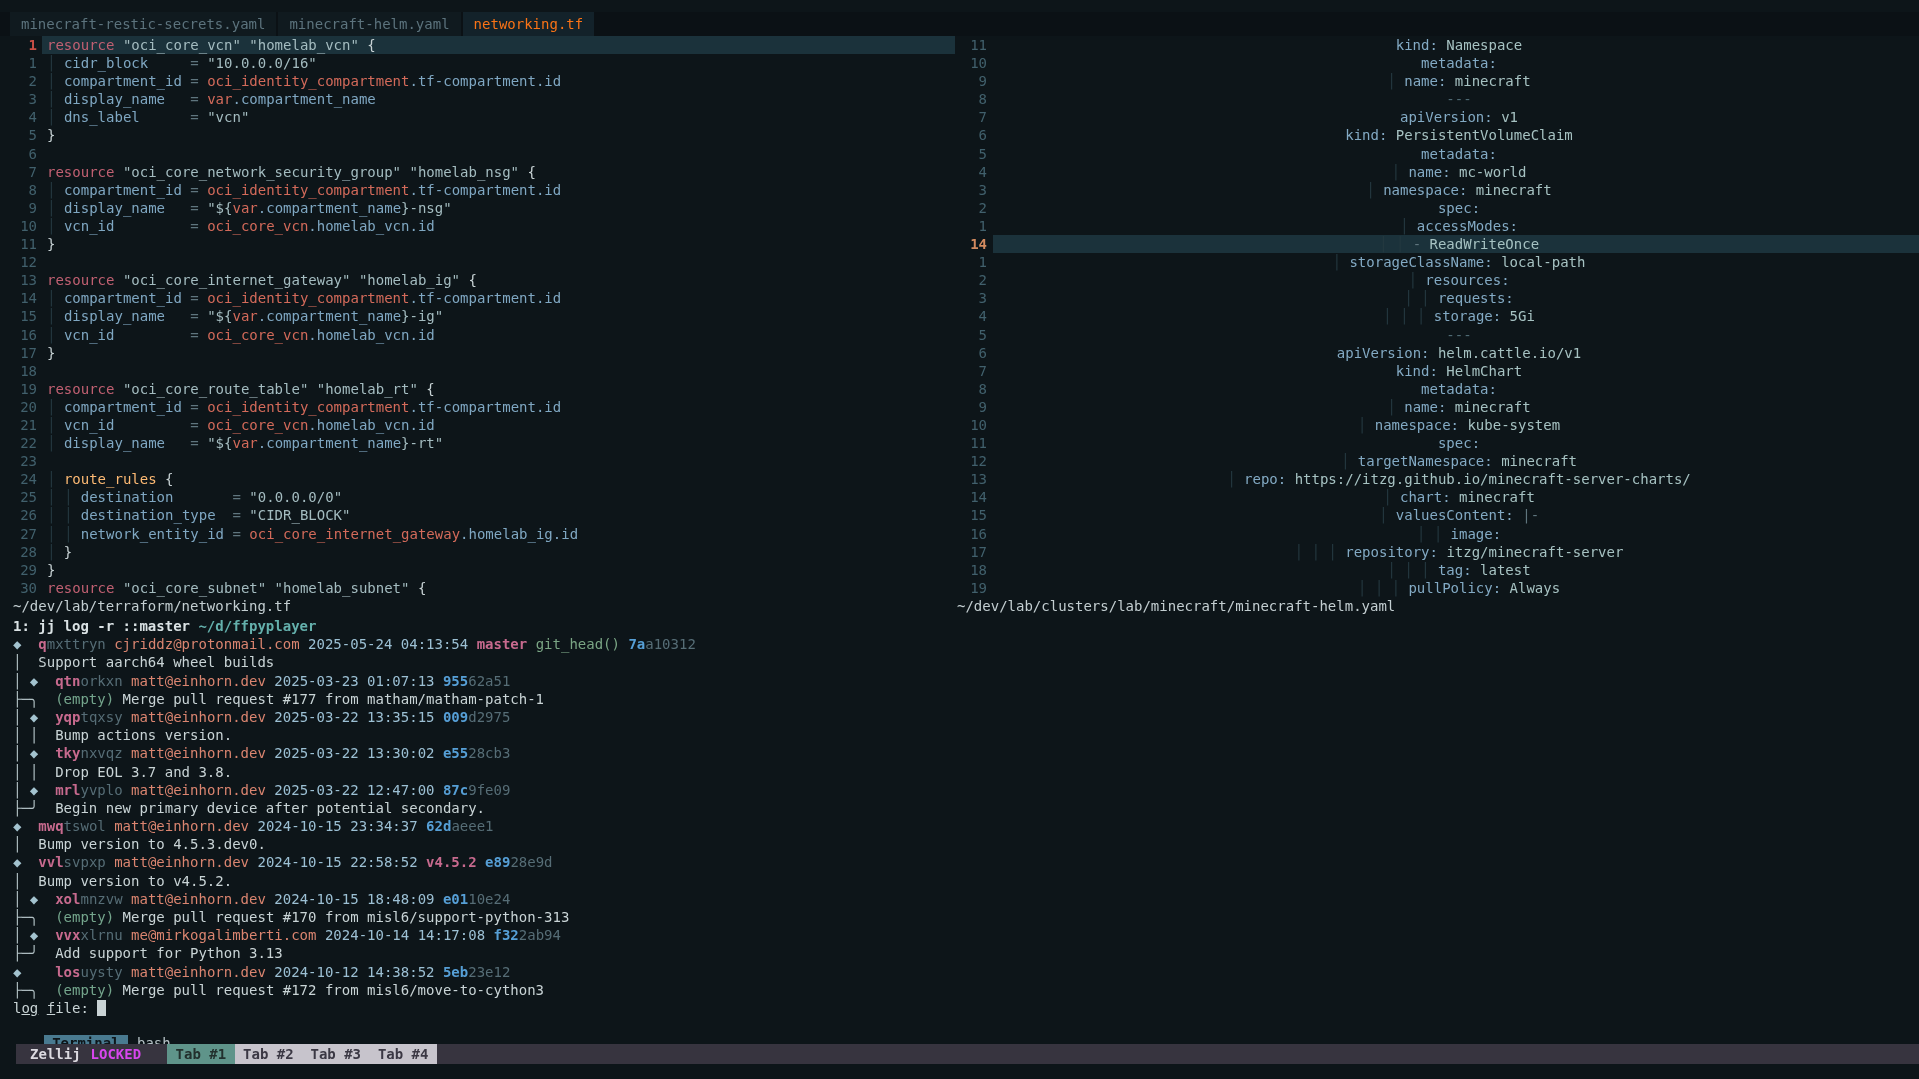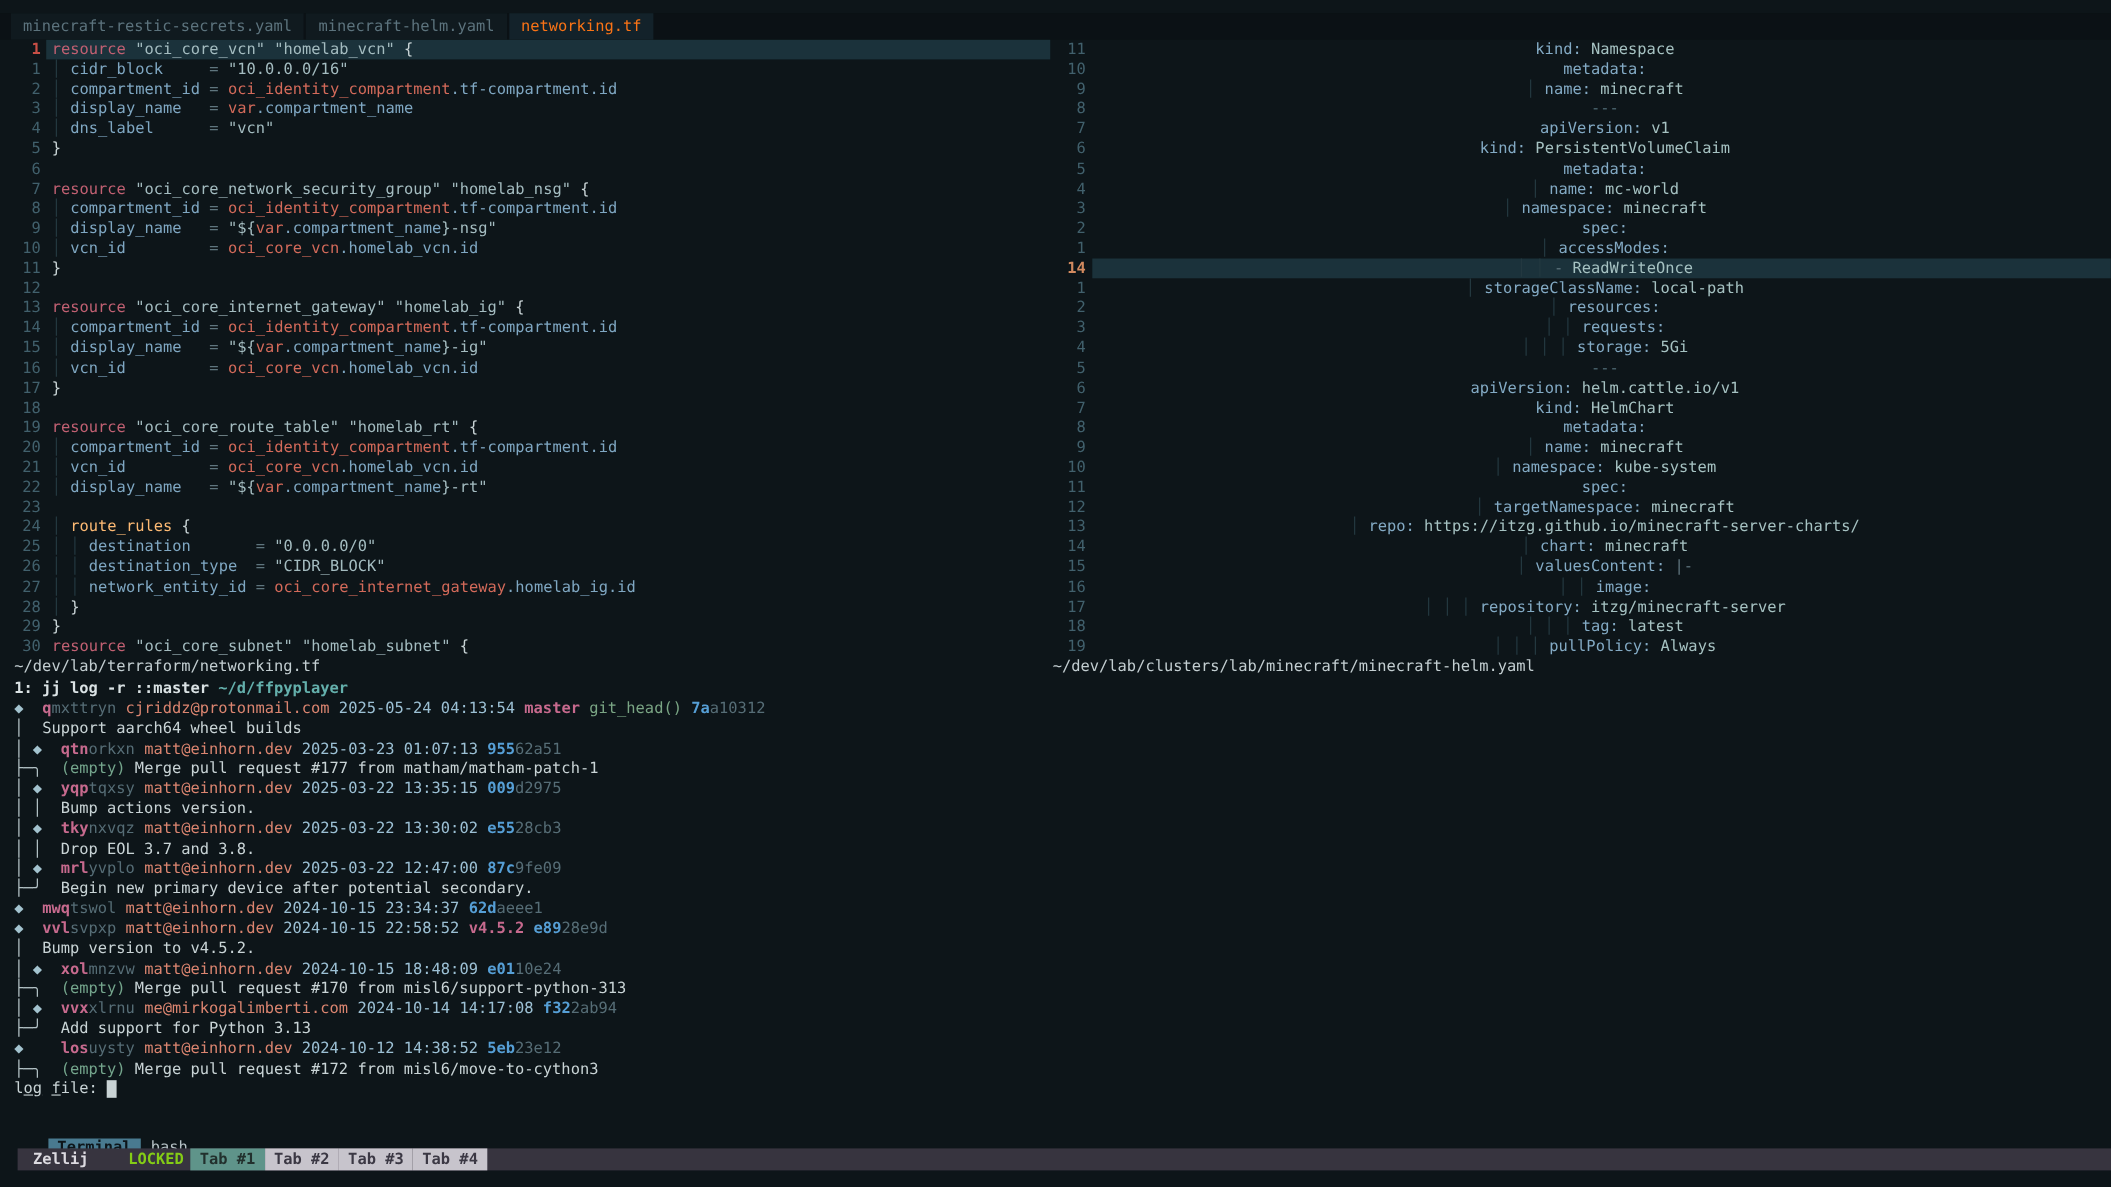--- a/index.html
+++ b/index.html
@@ -59,23 +59,23 @@
   .sg-ul{color:#c9d4d6;text-decoration:underline;}
   .sg-cur{background:#c9d3d5;color:#c9d3d5;}
   
   .chiprow{position:absolute;left:10px;top:1013px;height:20px;line-height:20px;white-space:pre;}
   .chip{background:#497a90;color:#0d1519;font-weight:bold;}
   .shell{color:#b6c2c6;margin-left:9px;}
   
   .zbar{position:absolute;left:16px;top:1044px;width:100%;height:20px;line-height:20px;background:#37343f;
         display:flex;align-items:center;padding-left:14px;box-sizing:border-box;white-space:pre;}
   .zname{color:#dcdae0;font-weight:bold;}
-  .zmode{color:#84cc16;font-weight:bold;margin-left:36px;}
+  .zmode{color:#d946ef;font-weight:bold;margin-left:10px;}
   .ztab{font-weight:bold;}
-  .ztab.active{background:#5f948a;color:#22302d;margin-left:6px;}
+  .ztab.active{background:#5f948a;color:#22302d;margin-left:26px;}
   .ztab.inactive{background:#c7c4cc;color:#3b3844;}
 </style>
 </head>
 <body>
 
 <div class="screen">
 
   <div class="tabbar">
     <span class="tab">minecraft-restic-secrets.yaml</span>
     <span class="tab">minecraft-helm.yaml</span>
@@ -344,20 +344,21 @@
       <div class="trow"><span class="sg-gr">│</span><span class="sg-t">  </span><span class="sg-tx">Support aarch64 wheel builds</span></div>
       <div class="trow"><span class="sg-gr">│ </span><span class="sg-dm">◆</span><span class="sg-t">  </span><span class="sg-cb">qtn</span><span class="sg-cd">orkxn</span><span class="sg-t"> </span><span class="sg-em">matt@einhorn.dev</span><span class="sg-t"> </span><span class="sg-dt">2025-03-23 01:07:13</span><span class="sg-t"> </span><span class="sg-hb">955</span><span class="sg-hd">62a51</span></div>
       <div class="trow"><span class="sg-gr">├─╮</span><span class="sg-t">  </span><span class="sg-ge">(empty)</span><span class="sg-tx"> Merge pull request #177 from matham/matham-patch-1</span></div>
       <div class="trow"><span class="sg-gr">│ </span><span class="sg-dm">◆</span><span class="sg-t">  </span><span class="sg-cb">yqp</span><span class="sg-cd">tqxsy</span><span class="sg-t"> </span><span class="sg-em">matt@einhorn.dev</span><span class="sg-t"> </span><span class="sg-dt">2025-03-22 13:35:15</span><span class="sg-t"> </span><span class="sg-hb">009</span><span class="sg-hd">d2975</span></div>
       <div class="trow"><span class="sg-gr">│ │</span><span class="sg-t">  </span><span class="sg-tx">Bump actions version.</span></div>
       <div class="trow"><span class="sg-gr">│ </span><span class="sg-dm">◆</span><span class="sg-t">  </span><span class="sg-cb">tky</span><span class="sg-cd">nxvqz</span><span class="sg-t"> </span><span class="sg-em">matt@einhorn.dev</span><span class="sg-t"> </span><span class="sg-dt">2025-03-22 13:30:02</span><span class="sg-t"> </span><span class="sg-hb">e55</span><span class="sg-hd">28cb3</span></div>
       <div class="trow"><span class="sg-gr">│ │</span><span class="sg-t">  </span><span class="sg-tx">Drop EOL 3.7 and 3.8.</span></div>
       <div class="trow"><span class="sg-gr">│ </span><span class="sg-dm">◆</span><span class="sg-t">  </span><span class="sg-cb">mrl</span><span class="sg-cd">yvplo</span><span class="sg-t"> </span><span class="sg-em">matt@einhorn.dev</span><span class="sg-t"> </span><span class="sg-dt">2025-03-22 12:47:00</span><span class="sg-t"> </span><span class="sg-hb">87c</span><span class="sg-hd">9fe09</span></div>
       <div class="trow"><span class="sg-gr">├─╯</span><span class="sg-t">  </span><span class="sg-tx">Begin new primary device after potential secondary.</span></div>
       <div class="trow"><span class="sg-dm">◆</span><span class="sg-t">  </span><span class="sg-cb">mwq</span><span class="sg-cd">tswol</span><span class="sg-t"> </span><span class="sg-em">matt@einhorn.dev</span><span class="sg-t"> </span><span class="sg-dt">2024-10-15 23:34:37</span><span class="sg-t"> </span><span class="sg-hb">62d</span><span class="sg-hd">aeee1</span></div>
+      <div class="trow"><span class="sg-gr">│</span><span class="sg-t">  </span><span class="sg-tx">Bump version to 4.5.3.dev0.</span></div>
       <div class="trow"><span class="sg-dm">◆</span><span class="sg-t">  </span><span class="sg-cb">vvl</span><span class="sg-cd">svpxp</span><span class="sg-t"> </span><span class="sg-em">matt@einhorn.dev</span><span class="sg-t"> </span><span class="sg-dt">2024-10-15 22:58:52</span><span class="sg-t"> </span><span class="sg-br">v4.5.2</span><span class="sg-t"> </span><span class="sg-hb">e89</span><span class="sg-hd">28e9d</span></div>
       <div class="trow"><span class="sg-gr">│</span><span class="sg-t">  </span><span class="sg-tx">Bump version to v4.5.2.</span></div>
       <div class="trow"><span class="sg-gr">│ </span><span class="sg-dm">◆</span><span class="sg-t">  </span><span class="sg-cb">xol</span><span class="sg-cd">mnzvw</span><span class="sg-t"> </span><span class="sg-em">matt@einhorn.dev</span><span class="sg-t"> </span><span class="sg-dt">2024-10-15 18:48:09</span><span class="sg-t"> </span><span class="sg-hb">e01</span><span class="sg-hd">10e24</span></div>
       <div class="trow"><span class="sg-gr">├─╮</span><span class="sg-t">  </span><span class="sg-ge">(empty)</span><span class="sg-tx"> Merge pull request #170 from misl6/support-python-313</span></div>
       <div class="trow"><span class="sg-gr">│ </span><span class="sg-dm">◆</span><span class="sg-t">  </span><span class="sg-cb">vvx</span><span class="sg-cd">xlrnu</span><span class="sg-t"> </span><span class="sg-em">me@mirkogalimberti.com</span><span class="sg-t"> </span><span class="sg-dt">2024-10-14 14:17:08</span><span class="sg-t"> </span><span class="sg-hb">f32</span><span class="sg-hd">2ab94</span></div>
       <div class="trow"><span class="sg-gr">├─╯</span><span class="sg-t">  </span><span class="sg-tx">Add support for Python 3.13</span></div>
       <div class="trow"><span class="sg-dm">◆</span><span class="sg-t">    </span><span class="sg-cb">los</span><span class="sg-cd">uysty</span><span class="sg-t"> </span><span class="sg-em">matt@einhorn.dev</span><span class="sg-t"> </span><span class="sg-dt">2024-10-12 14:38:52</span><span class="sg-t"> </span><span class="sg-hb">5eb</span><span class="sg-hd">23e12</span></div>
       <div class="trow"><span class="sg-gr">├─╮</span><span class="sg-t">  </span><span class="sg-ge">(empty)</span><span class="sg-tx"> Merge pull request #172 from misl6/move-to-cython3</span></div>
       <div class="trow"><span class="sg-tx">l</span><span class="sg-ul">og</span><span class="sg-tx"> </span><span class="sg-ul">f</span><span class="sg-tx">ile:</span><span class="sg-t"> </span><span class="sg-cur"> </span></div>
     </div>

